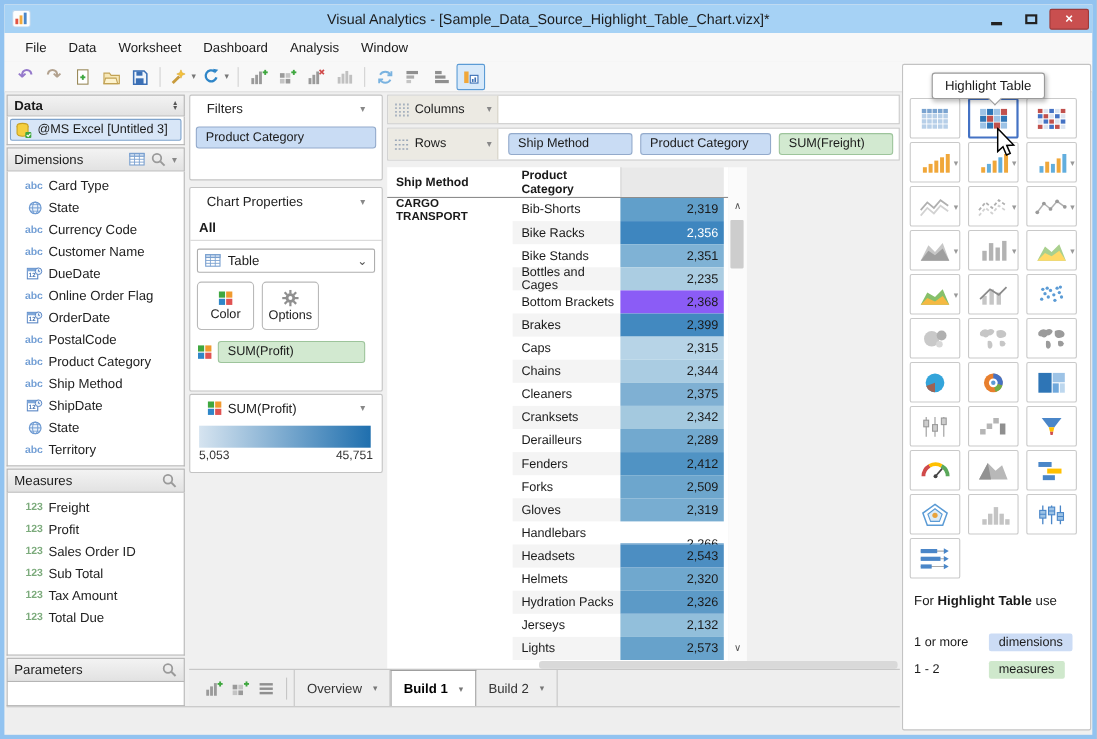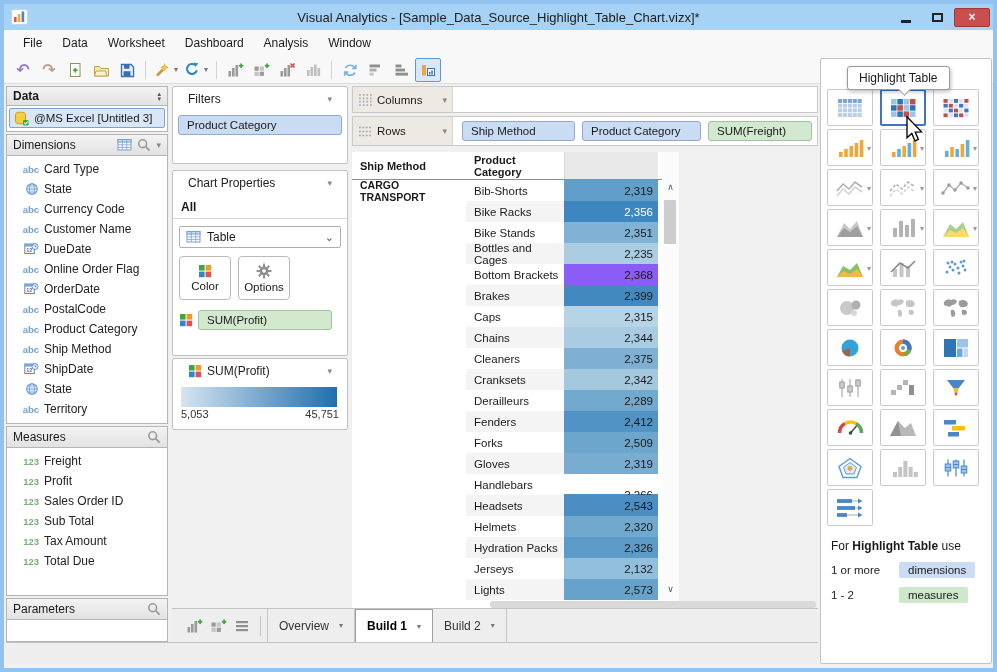--- a/index.html
+++ b/index.html
@@ -74,21 +74,21 @@
 .tab{height:100%;display:flex;align-items:center;padding:0 11px;border-right:1px solid #c6c6c6;font-size:12px;gap:7px;color:#333}
 .tab:first-child{border-left:1px solid #c6c6c6}
 .tab.active{background:#fff;border:1px solid #9f9f9f;border-bottom:none;font-weight:bold;color:#000}
 .vizpanel{background:#fff;border:1px solid #c3c3c3;border-radius:2px}
 .vp-head{height:26px;display:flex;align-items:center;justify-content:center;gap:5px;font-size:12px;color:#222;padding-top:5px}
 .vp-grid{position:absolute;left:0;top:30px;width:100%;height:444px}
 .vbtn{position:absolute;width:46px;height:37px;background:#fff;border:1px solid #c9c9c9;border-radius:2px;display:flex;align-items:center;justify-content:center}
 .vbtn.selected{border:2px solid #4472c4}
 .vdd{position:absolute;right:1px;top:50%;transform:translateY(-50%);font-size:8px;color:#999}
 .vp-usage{position:absolute;left:10px;top:480px;width:154px}
-.u1{margin-bottom:9px;font-size:12px}
+.u1{margin-bottom:23px;font-size:12px}
 .urule{display:flex;align-items:center;margin-bottom:9px;font-size:11.5px}
 .uq{width:60px}
 .upill{padding:2px 9px;border-radius:2px;margin-left:8px;font-size:11.5px}
 .upill.dimension{background:#ccdcf5}
 .upill.measure{background:#cfe8cc}
 .tooltip{left:843px;top:62px;background:#fff;border:1px solid #9a9a9a;border-radius:3px;padding:4px 11px;font-size:12px;box-shadow:1px 2px 4px rgba(0,0,0,.25);z-index:30}
 .tip-arrow{position:absolute;left:52px;bottom:-5px;width:9px;height:9px;background:#fff;border-right:1px solid #9a9a9a;border-bottom:1px solid #9a9a9a;transform:rotate(45deg)}
 .cursor{left:901px;top:112px;z-index:40}
 </style>
 </head>

